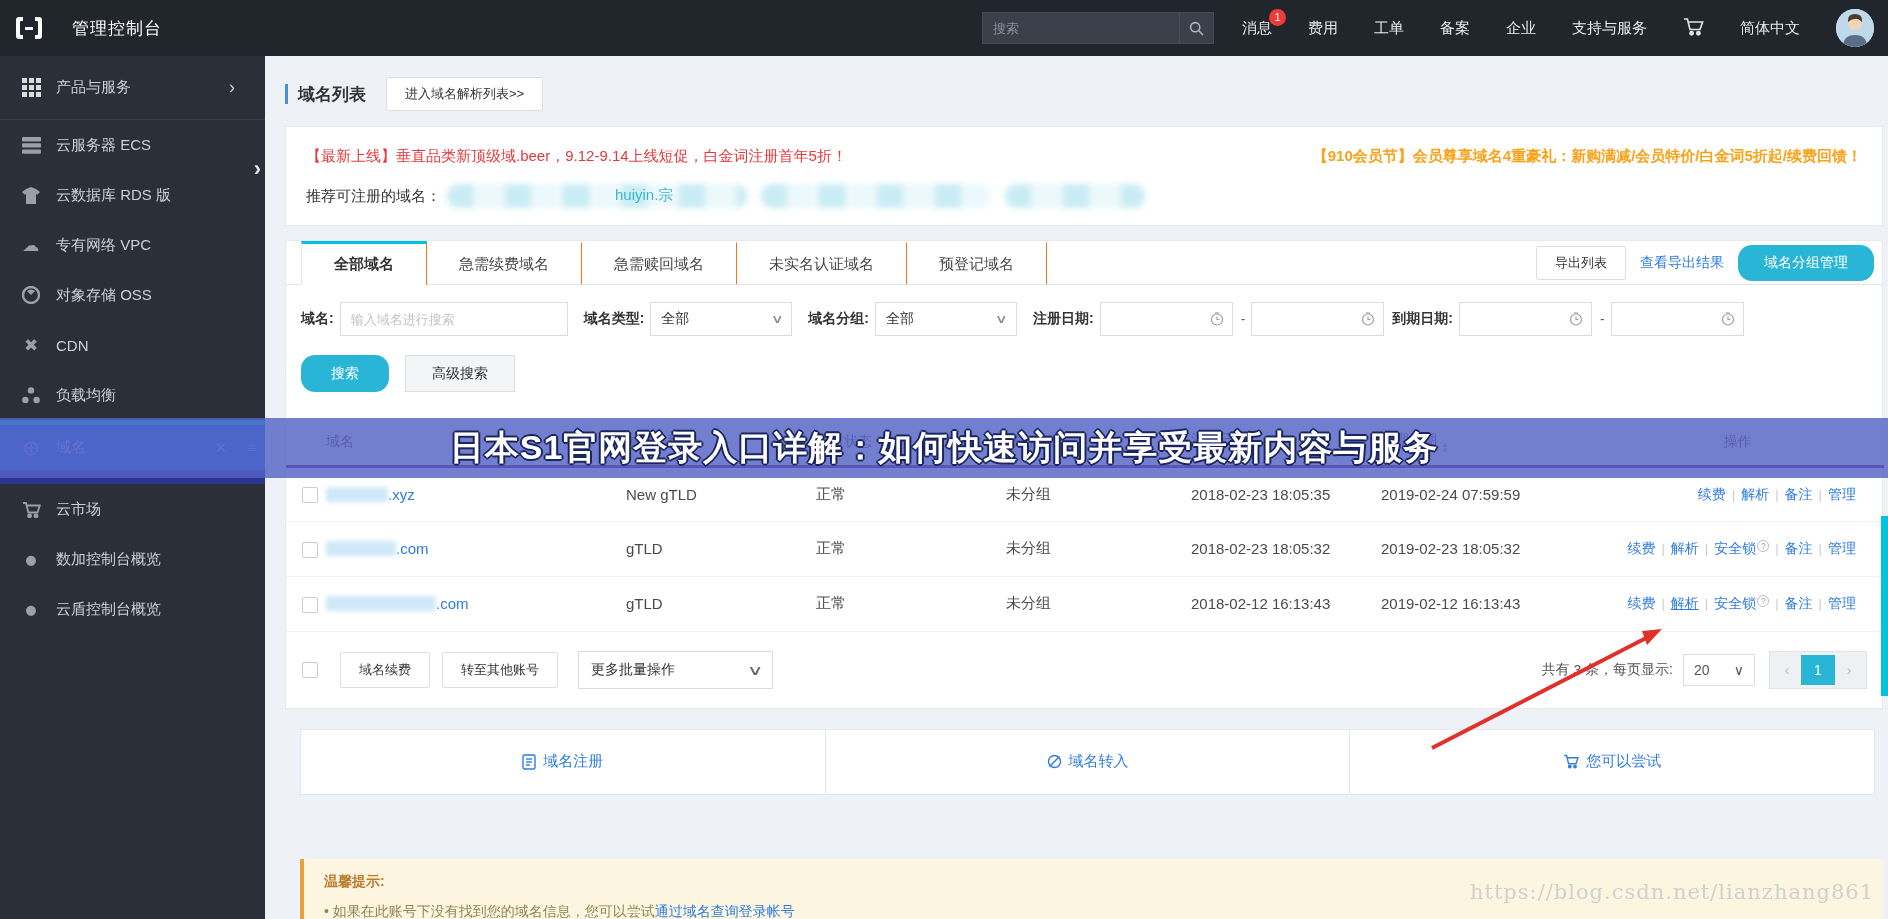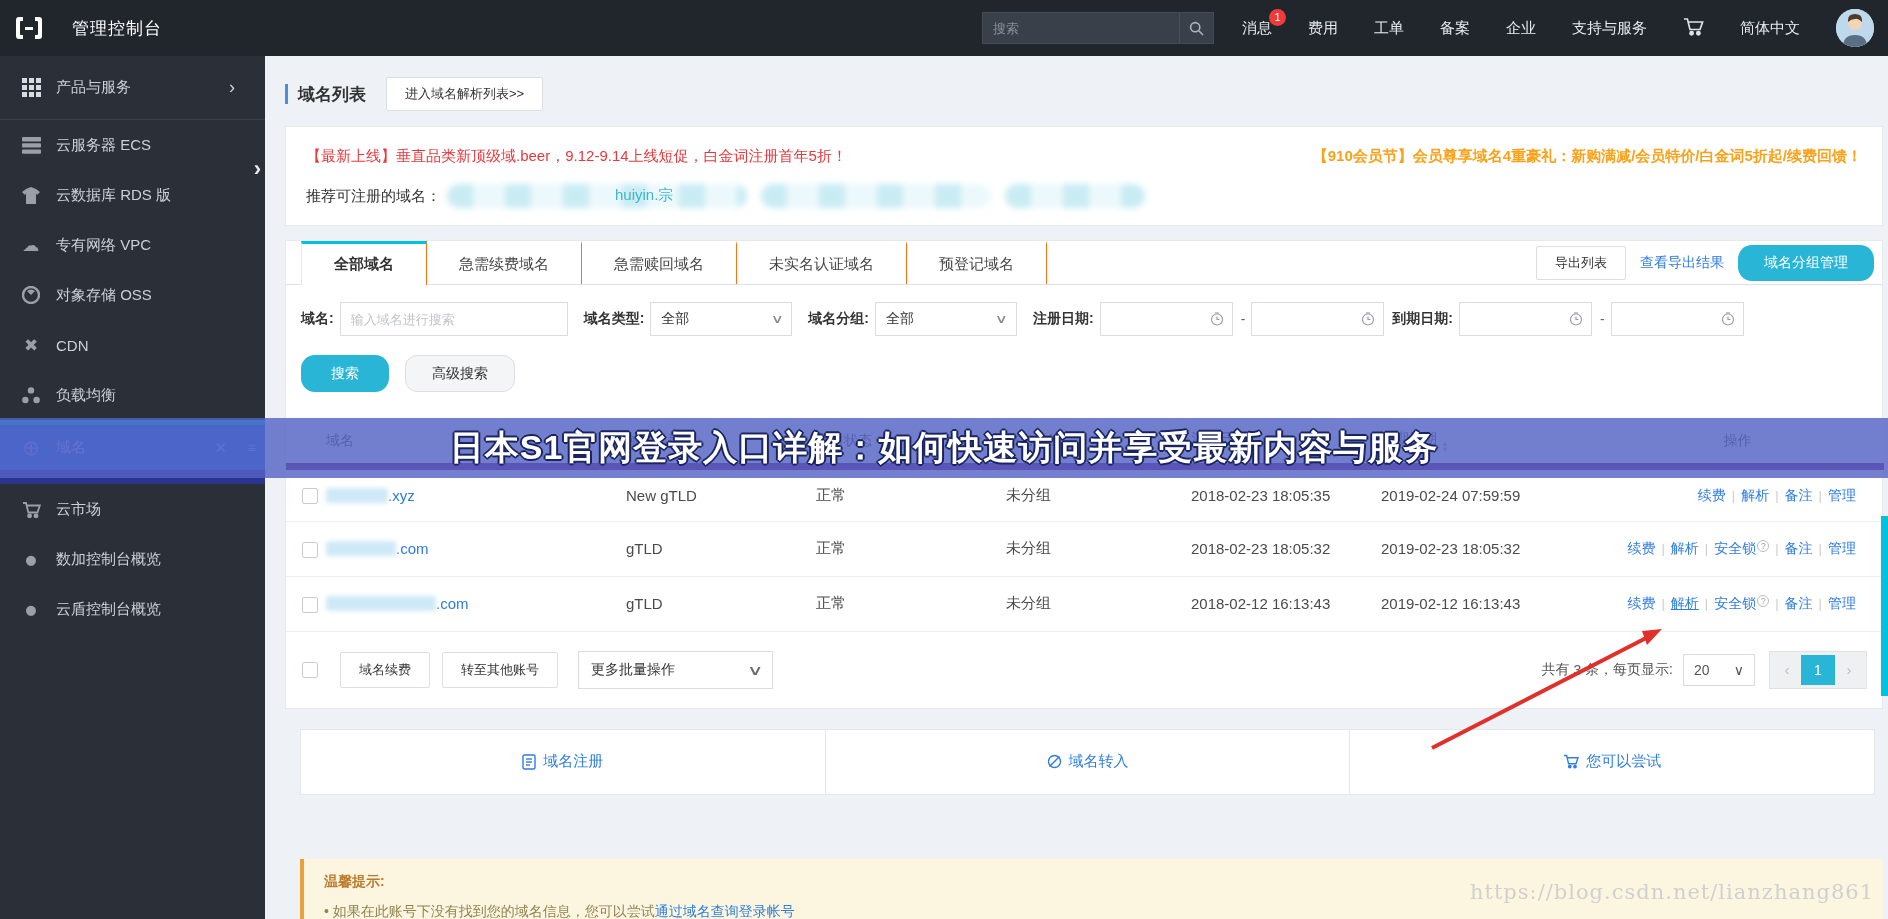--- a/index.html
+++ b/index.html
@@ -64,28 +64,28 @@
 
   .filters { display:flex; align-items:center; margin:16px 0 0 15px; height:36px; font-size:14px; }
   .filters label { font-weight:bold; color:#333; margin-right:6px; white-space:nowrap; }
   .f-input { width:228px; height:34px; border:1px solid #d9dce1; padding:0 10px; font-size:13px; color:#333; outline:0; margin-right:16px; font-family:inherit; }
   .f-input::placeholder { color:#bfc3ca; }
   .select { width:142px; height:34px; border:1px solid #d9dce1; display:flex; align-items:center; justify-content:space-between; padding:0 10px; margin-right:16px; cursor:pointer; background:#fff; }
   .select .chev { color:#888; font-size:12px; transform:scaleX(1.5); }
   .datebox { width:133px; height:34px; border:1px solid #d9dce1; display:flex; align-items:center; justify-content:flex-end; padding:0 8px; margin-right:8px; background:#fff; cursor:text; color:#9aa0a8; }
   .dash { color:#666; margin:0 6px 0 0; }
   .search-row { display:flex; gap:16px; margin:18px 0 0 15px; }
-  .btn-gray { background:#f4f5f7; border:1px solid #dcdee3; color:#333; height:37px; padding:0 26px; font-size:14px; border-radius:12px; cursor:pointer; font-family:inherit; }
+  .btn-gray { background:#f4f5f7; border:1px solid #dcdee3; color:#333; height:37px; padding:0 26px; font-size:14px; border-radius:0; cursor:pointer; font-family:inherit; }
   .btn-cyan.big { height:37px; padding:0 30px; }
 
   table { border-collapse:collapse; width:1598px; margin-top:28px; table-layout:fixed; font-size:15px; }
   thead th { background:#f5f6f8; height:46px; text-align:left; font-weight:normal; color:#555; font-size:14px; }
   thead th.c-op { text-align:center; }
   tbody td { height:55px; border-bottom:1px solid #edeff2; color:#4a4a4a; }
-  tbody tr:first-child td { border-top:7px solid #701a75; }
+  tbody tr:first-child td { border-top:3px solid #701a75; }
   .cb { display:inline-block; width:16px; height:16px; border:1px solid #c8ccd4; border-radius:2px; background:#fff; vertical-align:middle; cursor:pointer; }
   td.c-check,th.c-check { padding-left:16px; }
   .dblur { display:inline-block; width:62px; height:15px; background:#cfe9f8; border-radius:2px; filter:blur(2px); vertical-align:-2px; }
   tr.r2 .dblur { width:70px; } tr.r3 .dblur { width:110px; }
   .dsuffix { color:#2e7ce0; cursor:pointer; }
   td.c-op { text-align:right; padding-right:28px; white-space:nowrap; }
   .act { color:#2e7ce0; font-size:14px; cursor:pointer; text-decoration:none; }
   .act.u { text-decoration:underline; }
   .asep { color:#ccc; margin:0 6px; font-size:13px; }
   .supq { display:inline-block; width:12px; height:12px; border:1px solid #b9bec7; border-radius:50%; color:#9aa0a8; font-size:9px; line-height:11px; text-align:center; vertical-align:4px; margin-left:1px; }

